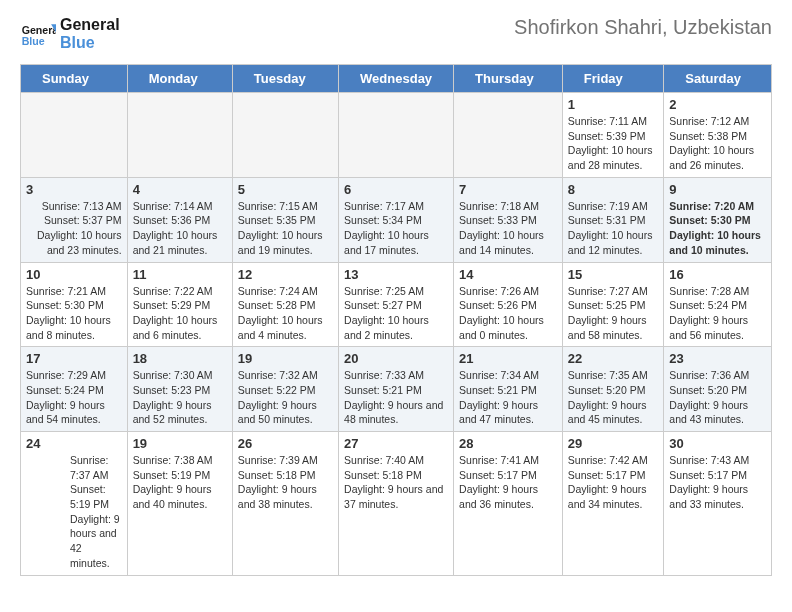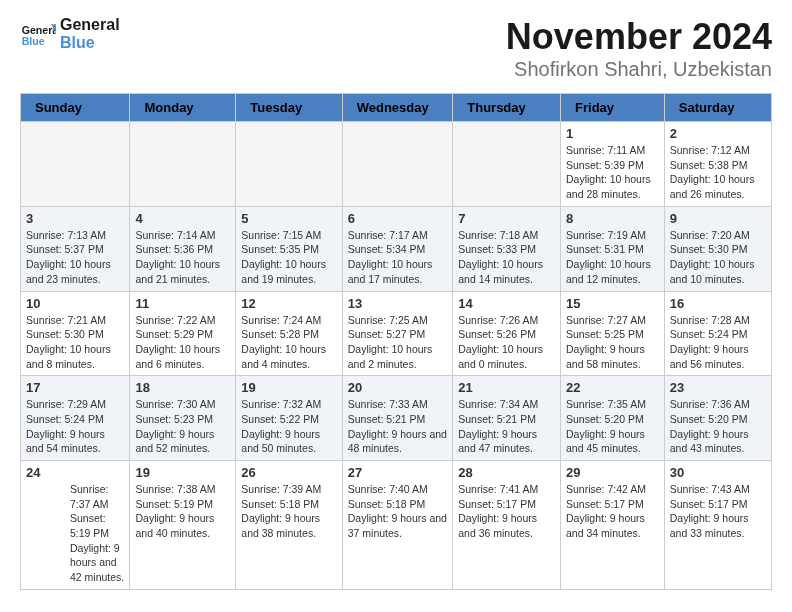--- a/index.html
+++ b/index.html
@@ -5,21 +5,21 @@
     * { box-sizing: border-box; margin: 0; padding: 0; }
     body { font-family: Arial, sans-serif; background: #fff; width: 792px; min-height: 612px; }
     .page { width: 792px; padding: 16px 20px; }
     .header { display: flex; align-items: flex-start; justify-content: space-between; margin-bottom: 12px; }
     .logo { display: flex; align-items: center; gap: 4px; }
     .logo-icon { width: 36px; height: 36px; }
     .title-block { text-align: right; }
     .month-title { font-size: 36px; font-weight: bold; color: #1a1a1a; }
     .subtitle { font-size: 20px; color: #737373; }
     .calendar { width: 100%; border-collapse: collapse; }
-    .calendar th { background: #4a7fc1; color: #000000; font-size: 13px; font-weight: bold; text-align: left; padding: 6px 14px; border: 1px solid #ccc; }
+    .calendar th { background: #4a7fc1; color: #ffffff; font-size: 13px; font-weight: bold; text-align: left; padding: 6px 21px; border: 1px solid #ccc; }
     .calendar td { border: 1px solid #ccc; vertical-align: top; padding: 4px 5px; width: 113px; min-height: 80px; background: #fff; font-size: 11px; color: #333; }
     .calendar td.empty { background: #f5f5f5; }
     .calendar tr:nth-child(even) td:not(.empty) { background: #f0f4f8; }
     .day-num { font-weight: bold; font-size: 13px; margin-bottom: 2px; }
     .day-info { font-size: 10.5px; line-height: 1.4; color: #333; }
     .calendar tbody tr:nth-child(odd) td { background: #ffffff; }
     .calendar tbody tr:nth-child(even) td { background: #eef2f7; }
     .calendar tbody tr td.empty { background: #f5f5f5; }
   </style>
 </head>
@@ -36,21 +36,20 @@
       <div>
         <div style="font-size:16px;font-weight:bold;color:#1a1a1a;line-height:1.1;">
           <span style="color:#1a1a1a;">General</span>
         </div>
         <div style="font-size:16px;font-weight:bold;color:#4a90d9;line-height:1.1;">
           <span>Blue</span>
         </div>
       </div>
     </div>
     <div class="title-block">
-      <div class="month-title">November 2024</div>
       <div class="subtitle">Shofirkon Shahri, Uzbekistan</div>
     </div>
   </div>
 
   <table class="calendar">
     <thead>
       <tr>
       <th>Sunday</th>
           <th>Monday</th>
           <th>Tuesday</th>
@@ -76,21 +75,21 @@
           <td>
             <div class="day-num">2</div>
             <div class="day-info" style="white-space: pre-line;">Sunrise: 7:12 AM
 Sunset: 5:38 PM
 Daylight: 10 hours and 26 minutes.</div>
           </td>
         </tr>
         <tr>
           <td>
             <div class="day-num">3</div>
-            <div class="day-info" style="white-space: pre-line;">Sunrise: 7:13 AM
+            <div class="day-info" style="white-space: pre-line; text-align: right;">Sunrise: 7:13 AM
 Sunset: 5:37 PM
 Daylight: 10 hours and 23 minutes.</div>
           </td>
           <td>
             <div class="day-num">4</div>
             <div class="day-info" style="white-space: pre-line;">Sunrise: 7:14 AM
 Sunset: 5:36 PM
 Daylight: 10 hours and 21 minutes.</div>
           </td>
           <td>
@@ -112,21 +111,21 @@
 Daylight: 10 hours and 14 minutes.</div>
           </td>
           <td>
             <div class="day-num">8</div>
             <div class="day-info" style="white-space: pre-line;">Sunrise: 7:19 AM
 Sunset: 5:31 PM
 Daylight: 10 hours and 12 minutes.</div>
           </td>
           <td>
             <div class="day-num">9</div>
-            <div class="day-info" style="white-space: pre-line;">Sunrise: 7:20 AM
+            <div class="day-info" style="white-space: pre-line; font-weight: bold;">Sunrise: 7:20 AM
 Sunset: 5:30 PM
 Daylight: 10 hours and 10 minutes.</div>
           </td>
         </tr>
         <tr>
           <td>
             <div class="day-num">10</div>
             <div class="day-info" style="white-space: pre-line;">Sunrise: 7:21 AM
 Sunset: 5:30 PM
 Daylight: 10 hours and 8 minutes.</div>

